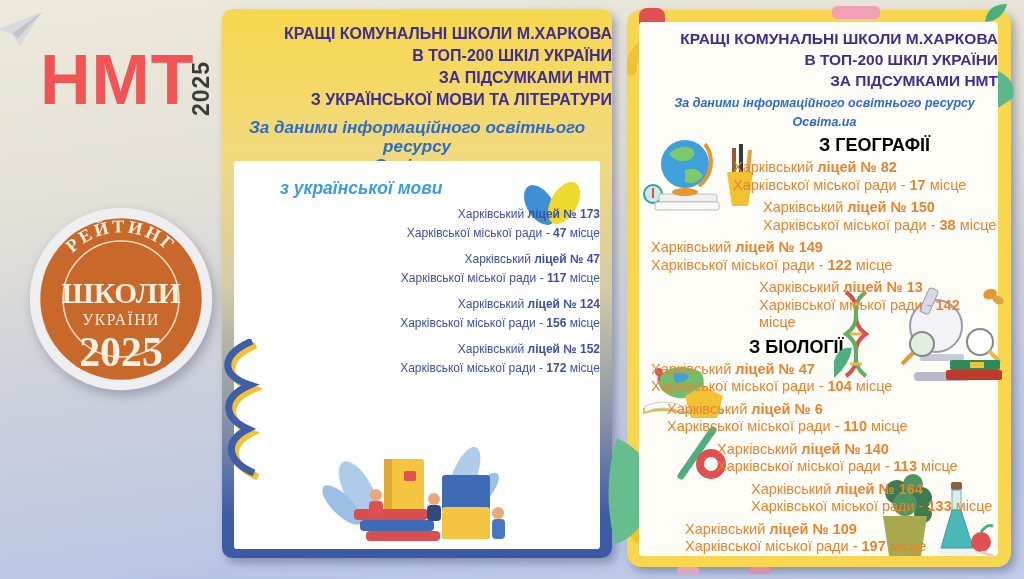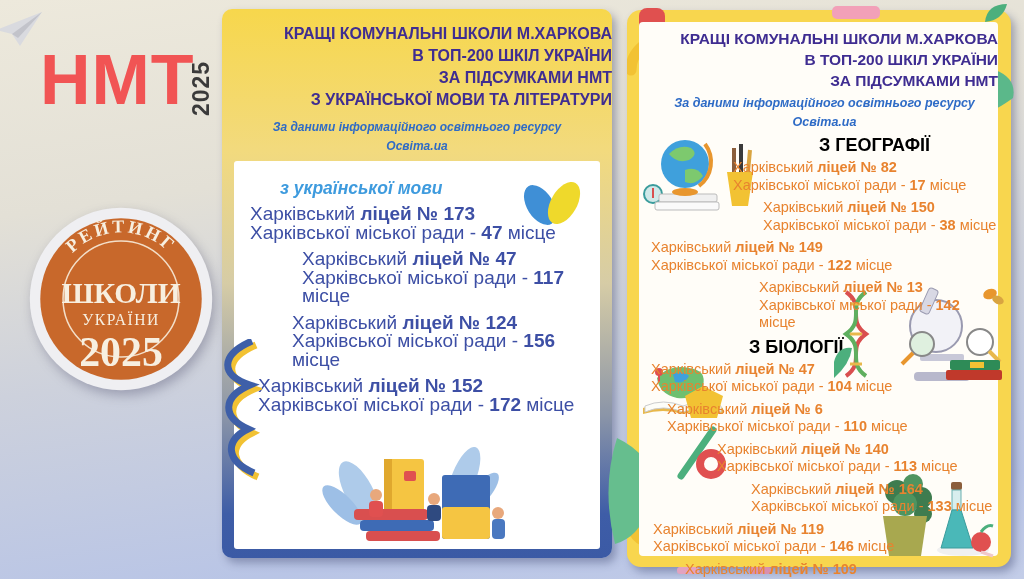--- a/index.html
+++ b/index.html
@@ -13,26 +13,26 @@
     font-size:23px;font-weight:700;color:#3A3A3A;letter-spacing:1px;}
   
   .badge{position:absolute;left:26px;top:203px;width:190px;height:192px;filter:drop-shadow(3px 5px 6px rgba(80,80,110,.4));}
   .badge text{font-family:"Liberation Serif","DejaVu Serif",serif;fill:#F7EFE0;}
   
   .left-panel{position:absolute;left:222px;top:9px;width:390px;height:549px;border-radius:10px;
     background:linear-gradient(180deg,#F7D74C 0%,#F2DA7E 26%,#D6CCA6 50%,#8B95A8 74%,#3E5DA7 92%,#3B5AA5 100%);
     box-shadow:4px 5px 9px rgba(70,80,120,.45);}
   .lp-header{position:absolute;left:0;top:14px;width:100%;text-align:center;}
   .panel-title-line{font-size:16px;font-weight:700;color:#3F2D91;line-height:22px;text-align:right;}
-  .panel-subtitle-line{font-size:12px;font-weight:700;font-style:italic;color:#2E6BC6;line-height:19px;}
+  .panel-subtitle-line{font-size:17px;font-weight:700;font-style:italic;color:#2E6BC6;line-height:19px;}
   .lp-sub{margin-top:7px;}
   .lp-card{position:absolute;left:12px;right:12px;top:152px;bottom:9px;background:#FFFFFF;border-radius:3px;
     padding:14px 0 0 16px;box-sizing:border-box;}
   .left-panel .sec-heading{color:#3E9BDE;font-weight:700;font-style:italic;font-size:17.5px;line-height:22px;margin:2px 0 6px 0;}
-  .left-panel .entry{color:#3D4FA5;font-size:19px;line-height:18.5px;margin-bottom:8px;position:relative;z-index:2;}
+  .left-panel .entry{color:#3D4FA5;font-size:12px;line-height:18.5px;margin-bottom:8px;position:relative;z-index:2;text-align:right;}
   .entry b{font-weight:700;}
   
   .right-panel{position:absolute;left:627px;top:10px;width:384px;height:557px;background:#F8D64E;border-radius:14px;
     box-shadow:4px 5px 9px rgba(70,80,120,.45);}
   .rp-inner{position:absolute;left:12px;top:12px;right:13px;bottom:11px;background:#FFFDF8;border-radius:4px;
     padding:6px 0 0 12px;box-sizing:border-box;}
   .rp-title{text-align:center;}
   .rp-sub{margin-top:3px;text-align:center;}
   .right-panel .panel-subtitle-line{font-size:12.5px;}
   .right-panel .sec-heading{color:#000000;font-weight:700;font-size:18px;line-height:21px;margin:3px 0 3px 0;}
@@ -197,24 +197,20 @@
             <div><span>Харківський </span><b>ліцей № 6</b></div>
             <div><span>Харківської міської ради - </span><b>110</b><span> місце</span></div>
           </div>
           <div class="entry" style="margin-left: 66px;">
             <div><span>Харківський </span><b>ліцей № 140</b></div>
             <div><span>Харківської міської ради - </span><b>113</b><span> місце</span></div>
           </div>
           <div class="entry" style="margin-left: 100px;">
             <div><span>Харківський </span><b>ліцей № 164</b></div>
             <div><span>Харківської міської ради - </span><b>133</b><span> місце</span></div>
-          </div>
-          <div class="entry" style="margin-left: 2px;">
-            <div><span>Харківський </span><b>ліцей № 119</b></div>
-            <div><span>Харківської міської ради - </span><b>146</b><span> місце</span></div>
           </div>
           <div class="entry" style="margin-left: 34px;">
             <div><span>Харківський </span><b>ліцей № 109</b></div>
             <div><span>Харківської міської ради - </span><b>197</b><span> місце</span></div>
           </div>
         </div>
 
       <svg class="illus" style="left:0px;top:112px;" width="122" height="80" viewBox="0 0 122 80">
         <circle cx="14" cy="60" r="9" fill="#CFE8E8" stroke="#3A9C9C" stroke-width="2"></circle>
         <line x1="14" y1="54" x2="14" y2="64" stroke="#D94F4F" stroke-width="2"></line>

